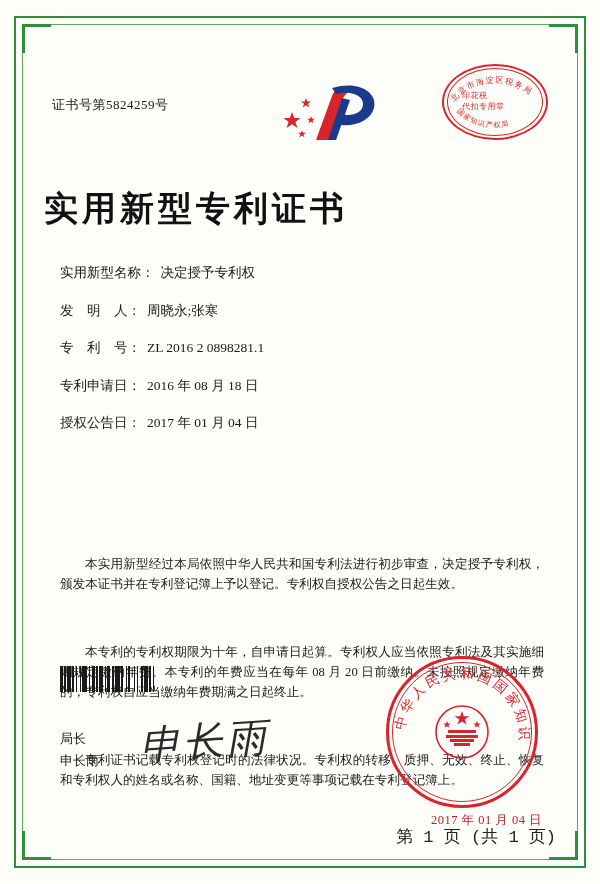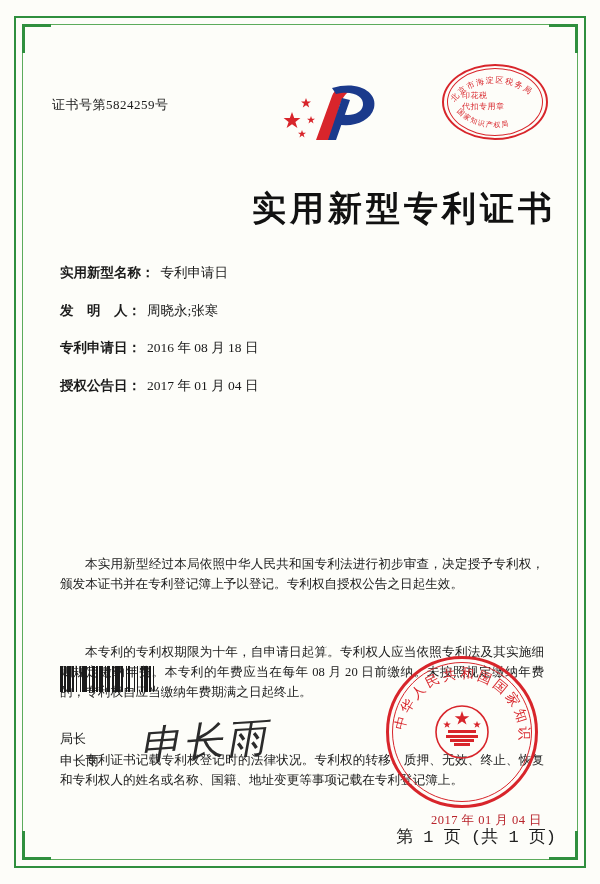--- a/index.html
+++ b/index.html
@@ -116,21 +116,21 @@
     line-height: 11px;
     letter-spacing: 0.5px;
   }
 
   
   .title {
     position: absolute;
     left: 0;
     right: 0;
     top: 130px;
-    text-align: right;
+    text-align: left;
     font-size: 34px;
     font-weight: bold;
     letter-spacing: 4px;
     color: #111;
     font-family: "Liberation Serif", "DejaVu Serif", serif;
   }
 
   
   .fields {
     position: absolute;
@@ -139,21 +139,20 @@
     right: 10px;
     font-size: 13.5px;
   }
   .field-row {
     margin-bottom: 20.5px;
     white-space: nowrap;
     line-height: 17px;
   }
   .field-label {
     display: inline-block;
-    font-weight: bold;
   }
   .field-value {
     display: inline-block;
     margin-left: 6px;
   }
 
   
   .paras {
     position: absolute;
     left: 16px;
@@ -310,24 +309,27 @@
       <div class="center-text">
         <div>印花税</div>
         <div>代扣专用章</div>
       </div>
     </div>
 
     <div class="title">实用新型专利证书</div>
 
     <div class="fields">
       <div class="field-row">
-        <span class="field-label">实用新型名称：</span><span class="field-value">专利申请日</span>
+        <span class="field-label">实用新型名称：</span><span class="field-value">决定授予专利权</span>
       </div>
       <div class="field-row">
         <span class="field-label">发　明　人：</span><span class="field-value">周晓永;张寒</span>
+      </div>
+      <div class="field-row">
+        <span class="field-label">专　利　号：</span><span class="field-value">ZL 2016 2 0898281.1</span>
       </div>
       <div class="field-row">
         <span class="field-label">专利申请日：</span><span class="field-value">2016 年 08 月 18 日</span>
       </div>
       <div class="field-row">
         <span class="field-label">授权公告日：</span><span class="field-value">2017 年 01 月 04 日</span>
       </div>
     </div>
 
     <div class="paras">

